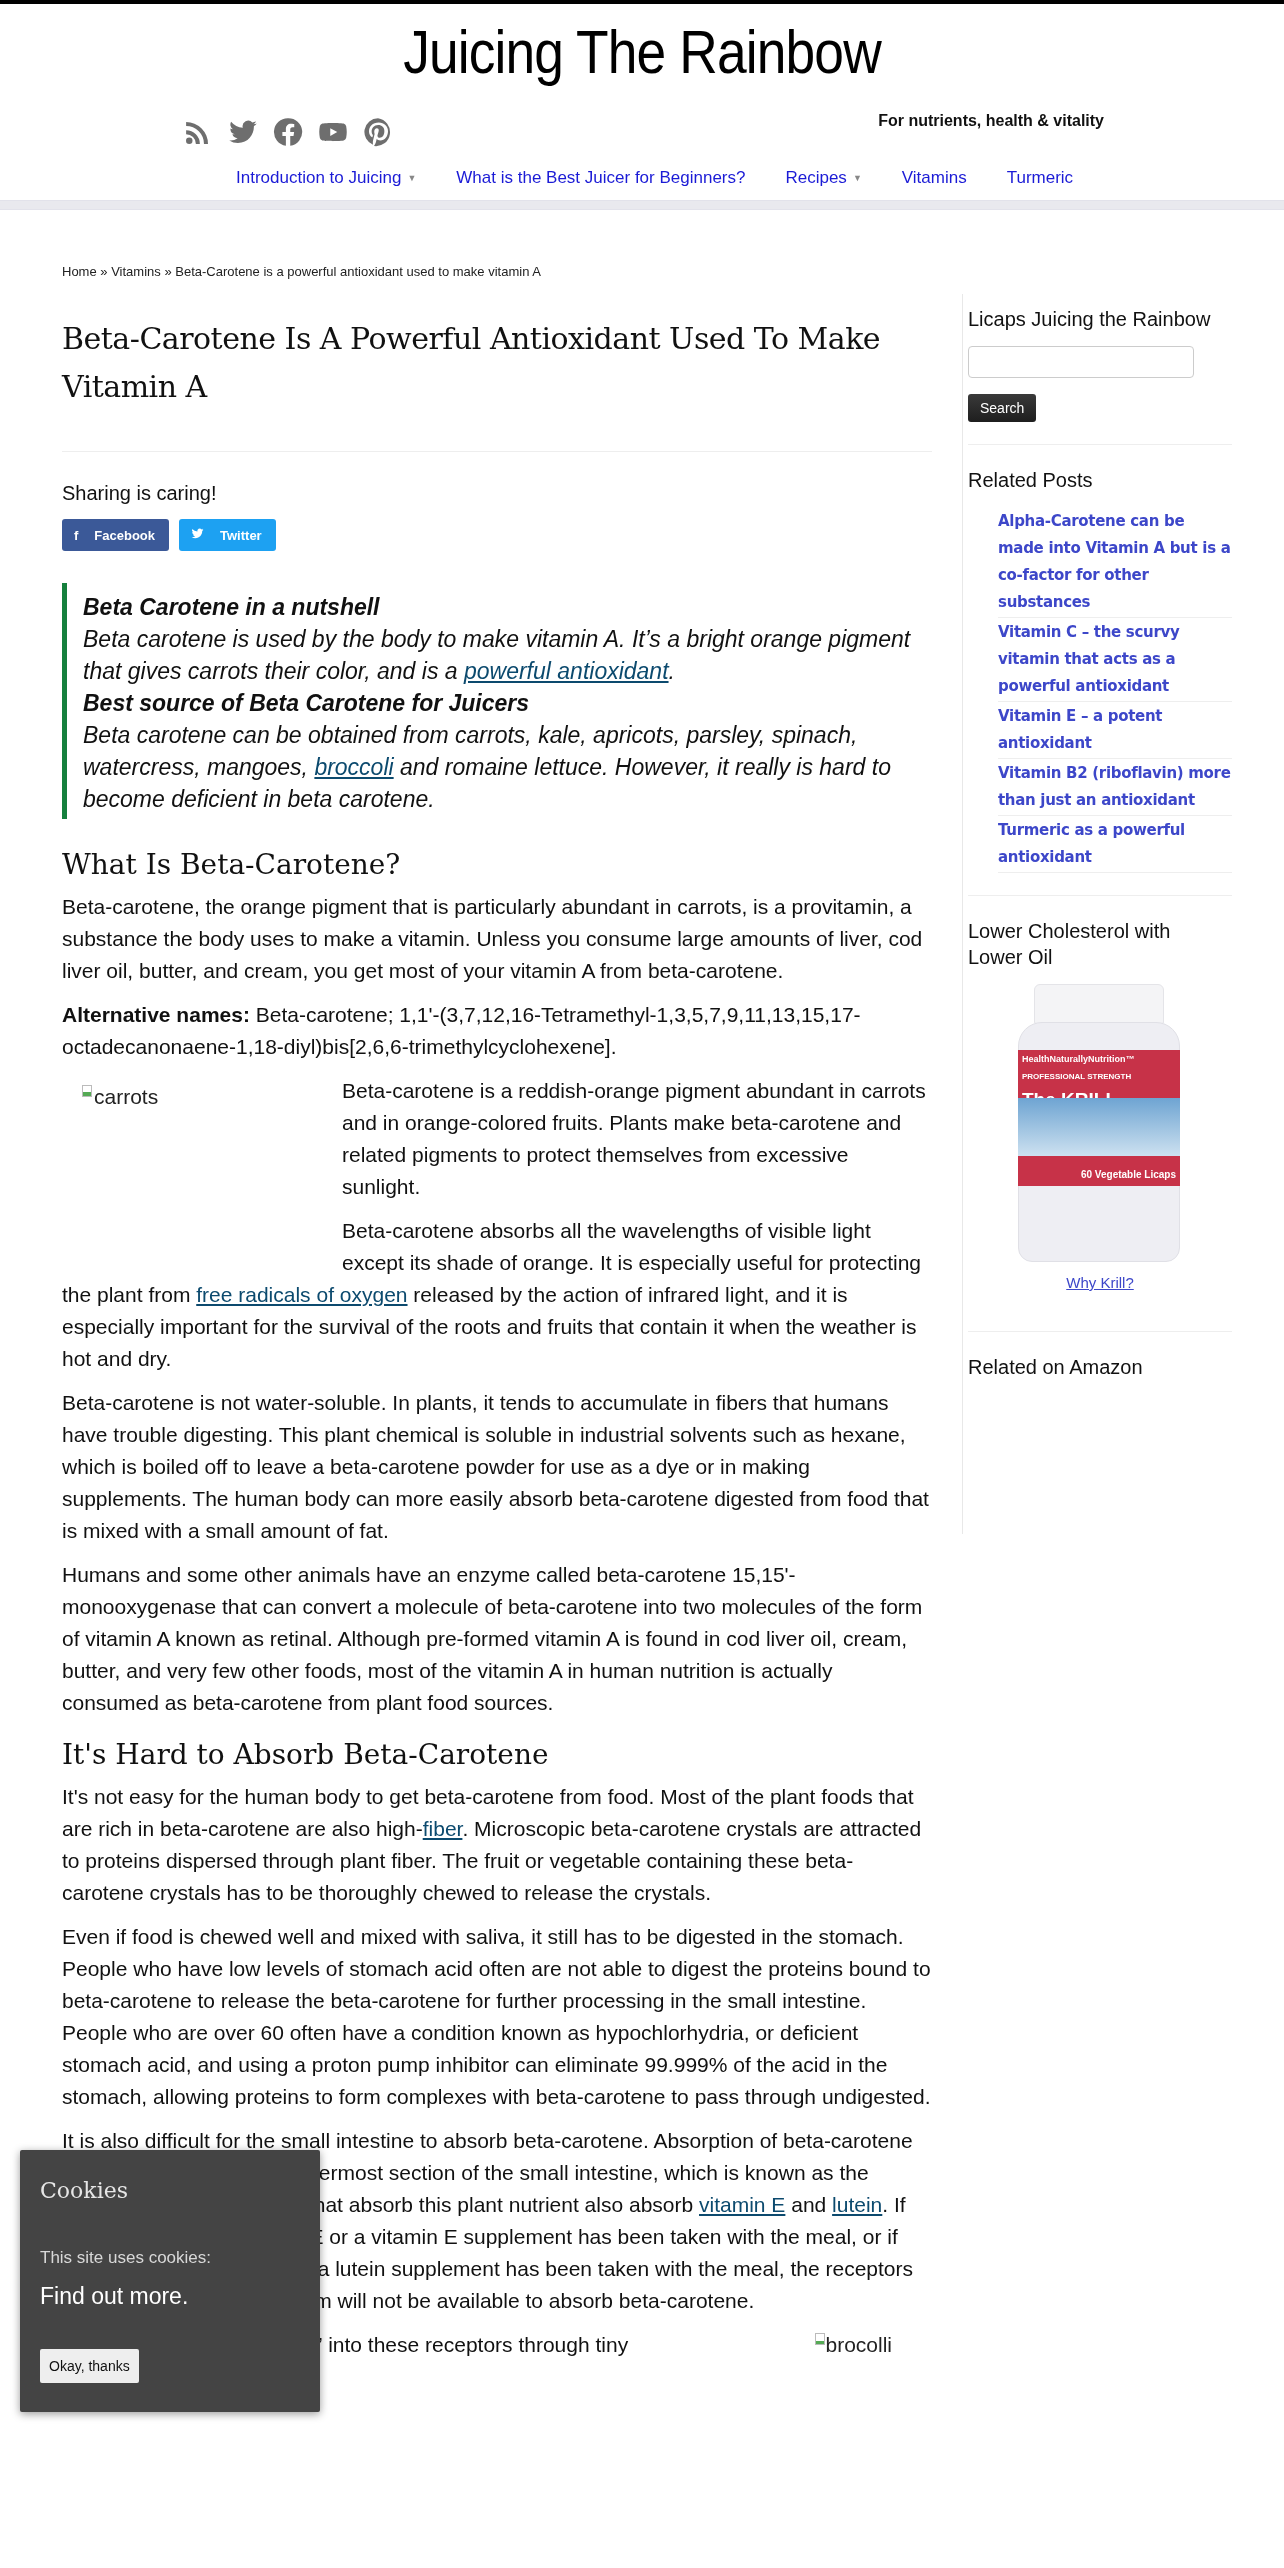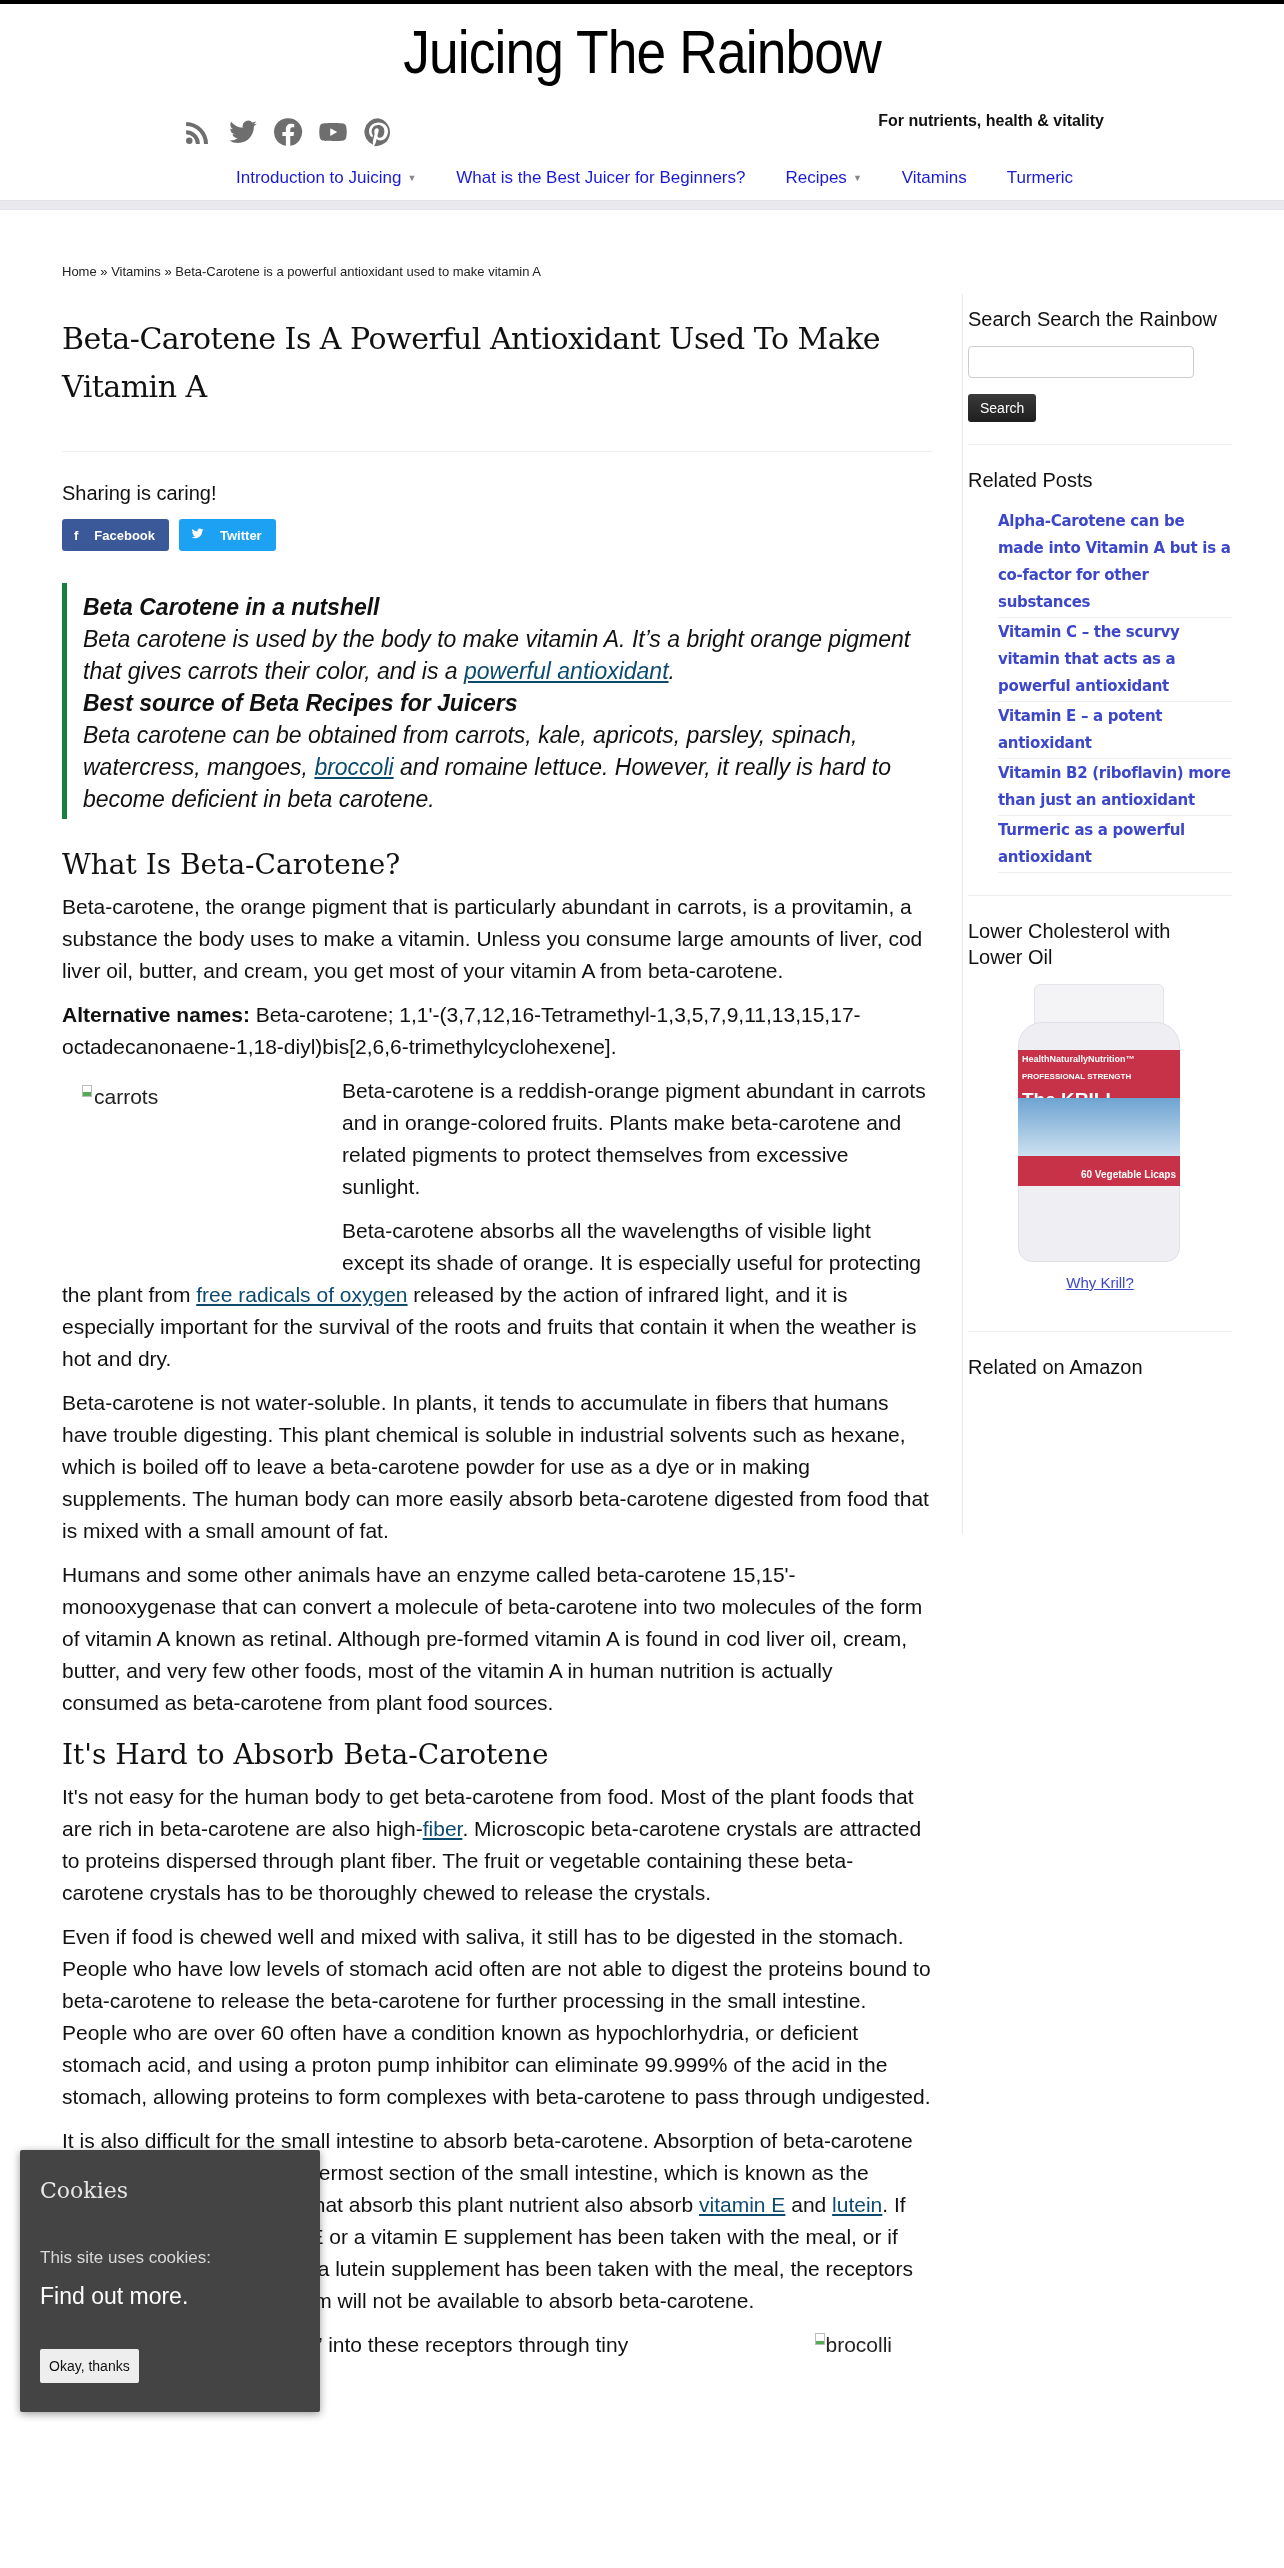--- a/index.html
+++ b/index.html
@@ -210,21 +210,21 @@
               <path d="M23 5.1a9 9 0 0 1-2.6.7 4.5 4.5 0 0 0 2-2.5 9 9 0 0 1-2.9 1.1A4.5 4.5 0 0 0 11.8 8.5 12.8 12.8 0 0 1 2.5 3.8a4.5 4.5 0 0 0 1.4 6 4.5 4.5 0 0 1-2-.6v.1a4.5 4.5 0 0 0 3.6 4.4 4.5 4.5 0 0 1-2 .1 4.5 4.5 0 0 0 4.2 3.1A9 9 0 0 1 1 18.8a12.8 12.8 0 0 0 6.9 2c8.3 0 12.8-6.9 12.8-12.8v-.6A9 9 0 0 0 23 5.1z"></path>
             </svg>
         </span>
         <span>Twitter</span>
       </a>
     </div>
 
     <blockquote class="nutshell">
       <b>Beta Carotene in a nutshell</b>
       <span>Beta carotene is used by the body to make vitamin A.  It’s a bright orange pigment that gives carrots their color, and is a </span><a href="#" class="link">powerful antioxidant</a><span>.</span>
-      <b>Best source of Beta Recipes for Juicers</b>
+      <b>Best source of Beta Carotene for Juicers</b>
       <span>Beta carotene can be obtained from carrots, kale, apricots, parsley, spinach, watercress, mangoes, </span><a href="#" class="link">broccoli</a><span> and romaine lettuce.  However, it really is hard to become deficient in beta carotene.</span>
     </blockquote>
 
     <h2 class="section">What Is Beta-Carotene?</h2>
     <p class="body">Beta-carotene, the orange pigment that is particularly abundant in carrots, is a provitamin, a substance the body uses to make a vitamin. Unless you consume large amounts of liver, cod liver oil, butter, and cream, you get most of your vitamin A from beta-carotene.</p>
     <p class="body"><b>Alternative names:</b><span> Beta-carotene; 1,1'-(3,7,12,16-Tetramethyl-1,3,5,7,9,11,13,15,17-octadecanonaene-1,18-diyl)bis[2,6,6-trimethylcyclohexene].</span></p>
 
     <div class="img-placeholder">
       <span class="broken"></span><span>carrots</span>
     </div>
@@ -240,21 +240,21 @@
     <p class="body"><span>It is also difficult for the small intestine to absorb beta-carotene. Absorption of beta-carotene has to take place in the uppermost section of the small intestine, which is known as the duodenum. The receptors that absorb this plant nutrient also absorb </span><a href="#" class="link">vitamin E</a><span> and </span><a href="#" class="link">lutein</a><span>. If the meal is high in vitamin E or a vitamin E supplement has been taken with the meal, or if the meal is high in lutein or a lutein supplement has been taken with the meal, the receptors in the lining of the duodenum will not be available to absorb beta-carotene.</span></p>
     <div class="img-right">
       <span class="broken" style="display:inline-block;width:10px;height:12px;border:1px solid #bbb;vertical-align:top;background:linear-gradient(to top,#5a5 35%,transparent 35%);"></span><span>brocolli</span>
     </div>
     <p class="body">Beta-carotene has to “seep” into these receptors through tiny</p>
   </main>
 
   <div class="sidebar-divider"></div>
 
   <aside class="sidebar">
-    <h3 class="widget-title">Search Search the Rainbow</h3>
+    <h3 class="widget-title">Licaps Juicing the Rainbow</h3>
     <input class="search-input" type="text" value="" style="">
     <button class="search-btn">Search</button>
     <div class="side-hr"></div>
 
     <h3 class="widget-title">Related Posts</h3>
     <ul class="related-list">
       <li><a href="#">Alpha-Carotene can be made into Vitamin A but is a co-factor for other substances</a></li>
       <li><a href="#">Vitamin C – the scurvy vitamin that acts as a powerful antioxidant</a></li>
       <li><a href="#">Vitamin E – a potent antioxidant</a></li>
       <li><a href="#">Vitamin B2 (riboflavin) more than just an antioxidant</a></li>

